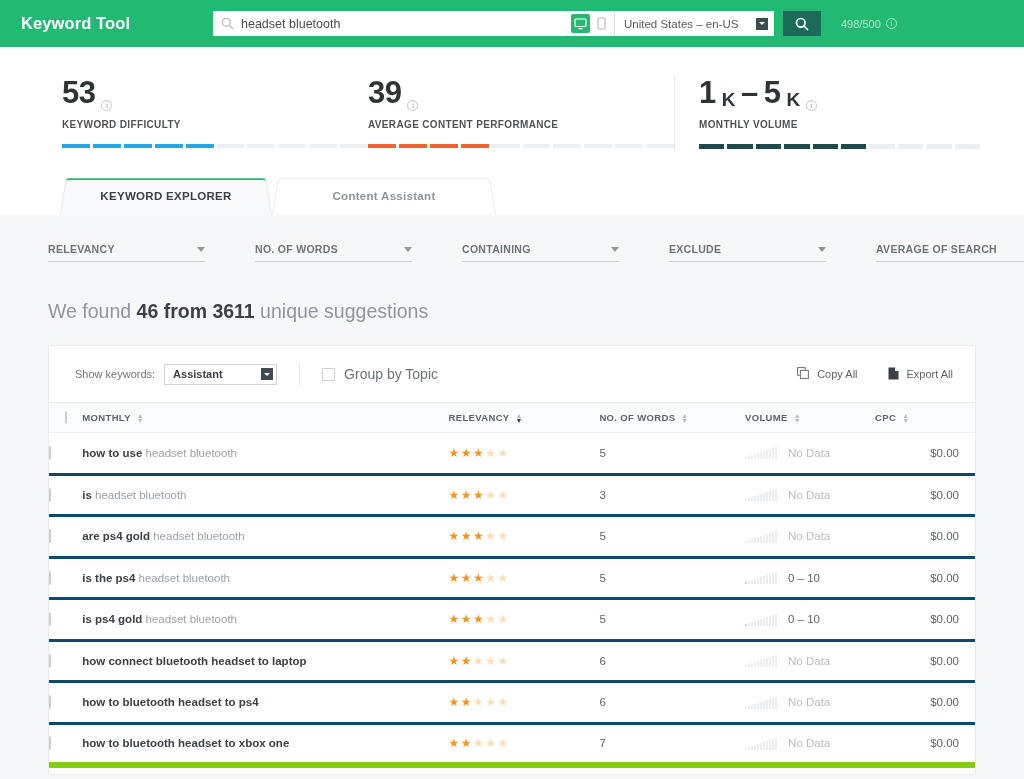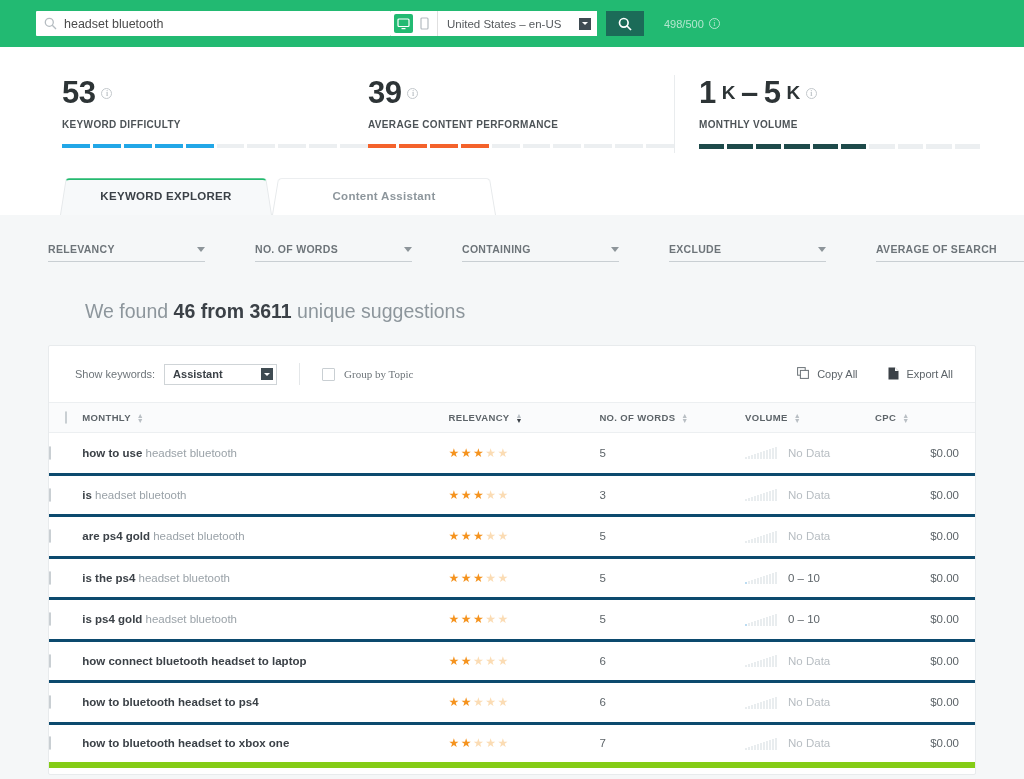--- a/index.html
+++ b/index.html
@@ -121,21 +121,21 @@
     padding-top: 28px;
     position: relative;
   }
   .metric { width: 306px; position: relative; }
   .metric.vol { padding-left: 24px; border-left: 1px solid #e9ecee; height: 78px; }
   .metric-value {
     font-size: 31px;
     font-weight: bold;
     color: #2d3436;
     letter-spacing: -.5px;
-    display: flex; align-items: center; gap: 6px;
+    display: flex; align-items: flex-end; gap: 6px;
   }
   .metric-value .k { font-size: 19px; }
   .metric-label {
     font-size: 10px;
     font-weight: bold;
     color: #4d5357;
     letter-spacing: .35px;
     margin-top: 8px;
   }
   .gauge { display: flex; gap: 3px; margin-top: 14px; }
@@ -213,21 +213,20 @@
     width: 0; height: 0;
     border-left: 4px solid transparent;
     border-right: 4px solid transparent;
     border-top: 5px solid #8d959a;
   }
   .found {
     margin-top: 38px;
     font-size: 19.5px;
     color: #8d969c;
     font-weight: normal;
-    margin-left: 37px;
   }
   .found b { color: #3b4147; font-weight: bold; }
 
   
   .card {
     margin-top: 22px;
     background: #ffffff;
     border: 1px solid #e8ebed;
     border-radius: 2px;
     height: 430px;
@@ -256,21 +255,21 @@
   }
   .gbt {
     display: flex; align-items: center; gap: 9px; cursor: pointer;
   }
   .cbox {
     width: 13px; height: 13px;
     border: 1px solid #c9cfd3;
     background: #fff;
     border-radius: 1px;
   }
-  .gbt-label { font-size: 11px; color: #6d7479; font-family: Liberation Serif, serif; }
+  .gbt-label { font-size: 14px; color: #6d7479; }
   .toolbar-right {
     margin-left: auto;
     display: flex; align-items: center; gap: 30px;
   }
   .tb-action {
     display: flex; align-items: center; gap: 8px;
     font-size: 11px; color: #5d6469;
     cursor: pointer;
   }
 
@@ -318,20 +317,21 @@
   .spark i { width: 2px; background: #e9edef; display: block; }
   .spark i.blue { background: #bcdcf2; }
   .vol-text { font-size: 11.5px; color: #b7bdc2; }
   .vol-text.has { color: #5d6469; }
   .cpc { font-size: 11.5px; color: #3b4147; }
 </style>
 </head>
 <body>
 
 <div class="topbar">
+  <div class="brand">Keyword Tool</div>
 
   <div class="searchwrap">
     <div class="search-field">
       <span class="mag">
         <svg width="13" height="13" viewBox="0 0 13 13">
             <circle cx="5.3" cy="5.3" r="4" fill="none" stroke="#b5bcc1" stroke-width="1.3"></circle>
             <line x1="8.3" y1="8.3" x2="12" y2="12" stroke="#b5bcc1" stroke-width="1.3"></line>
           </svg>
       </span>
       <input class="search-input" type="text" value="headset bluetooth" style="">

